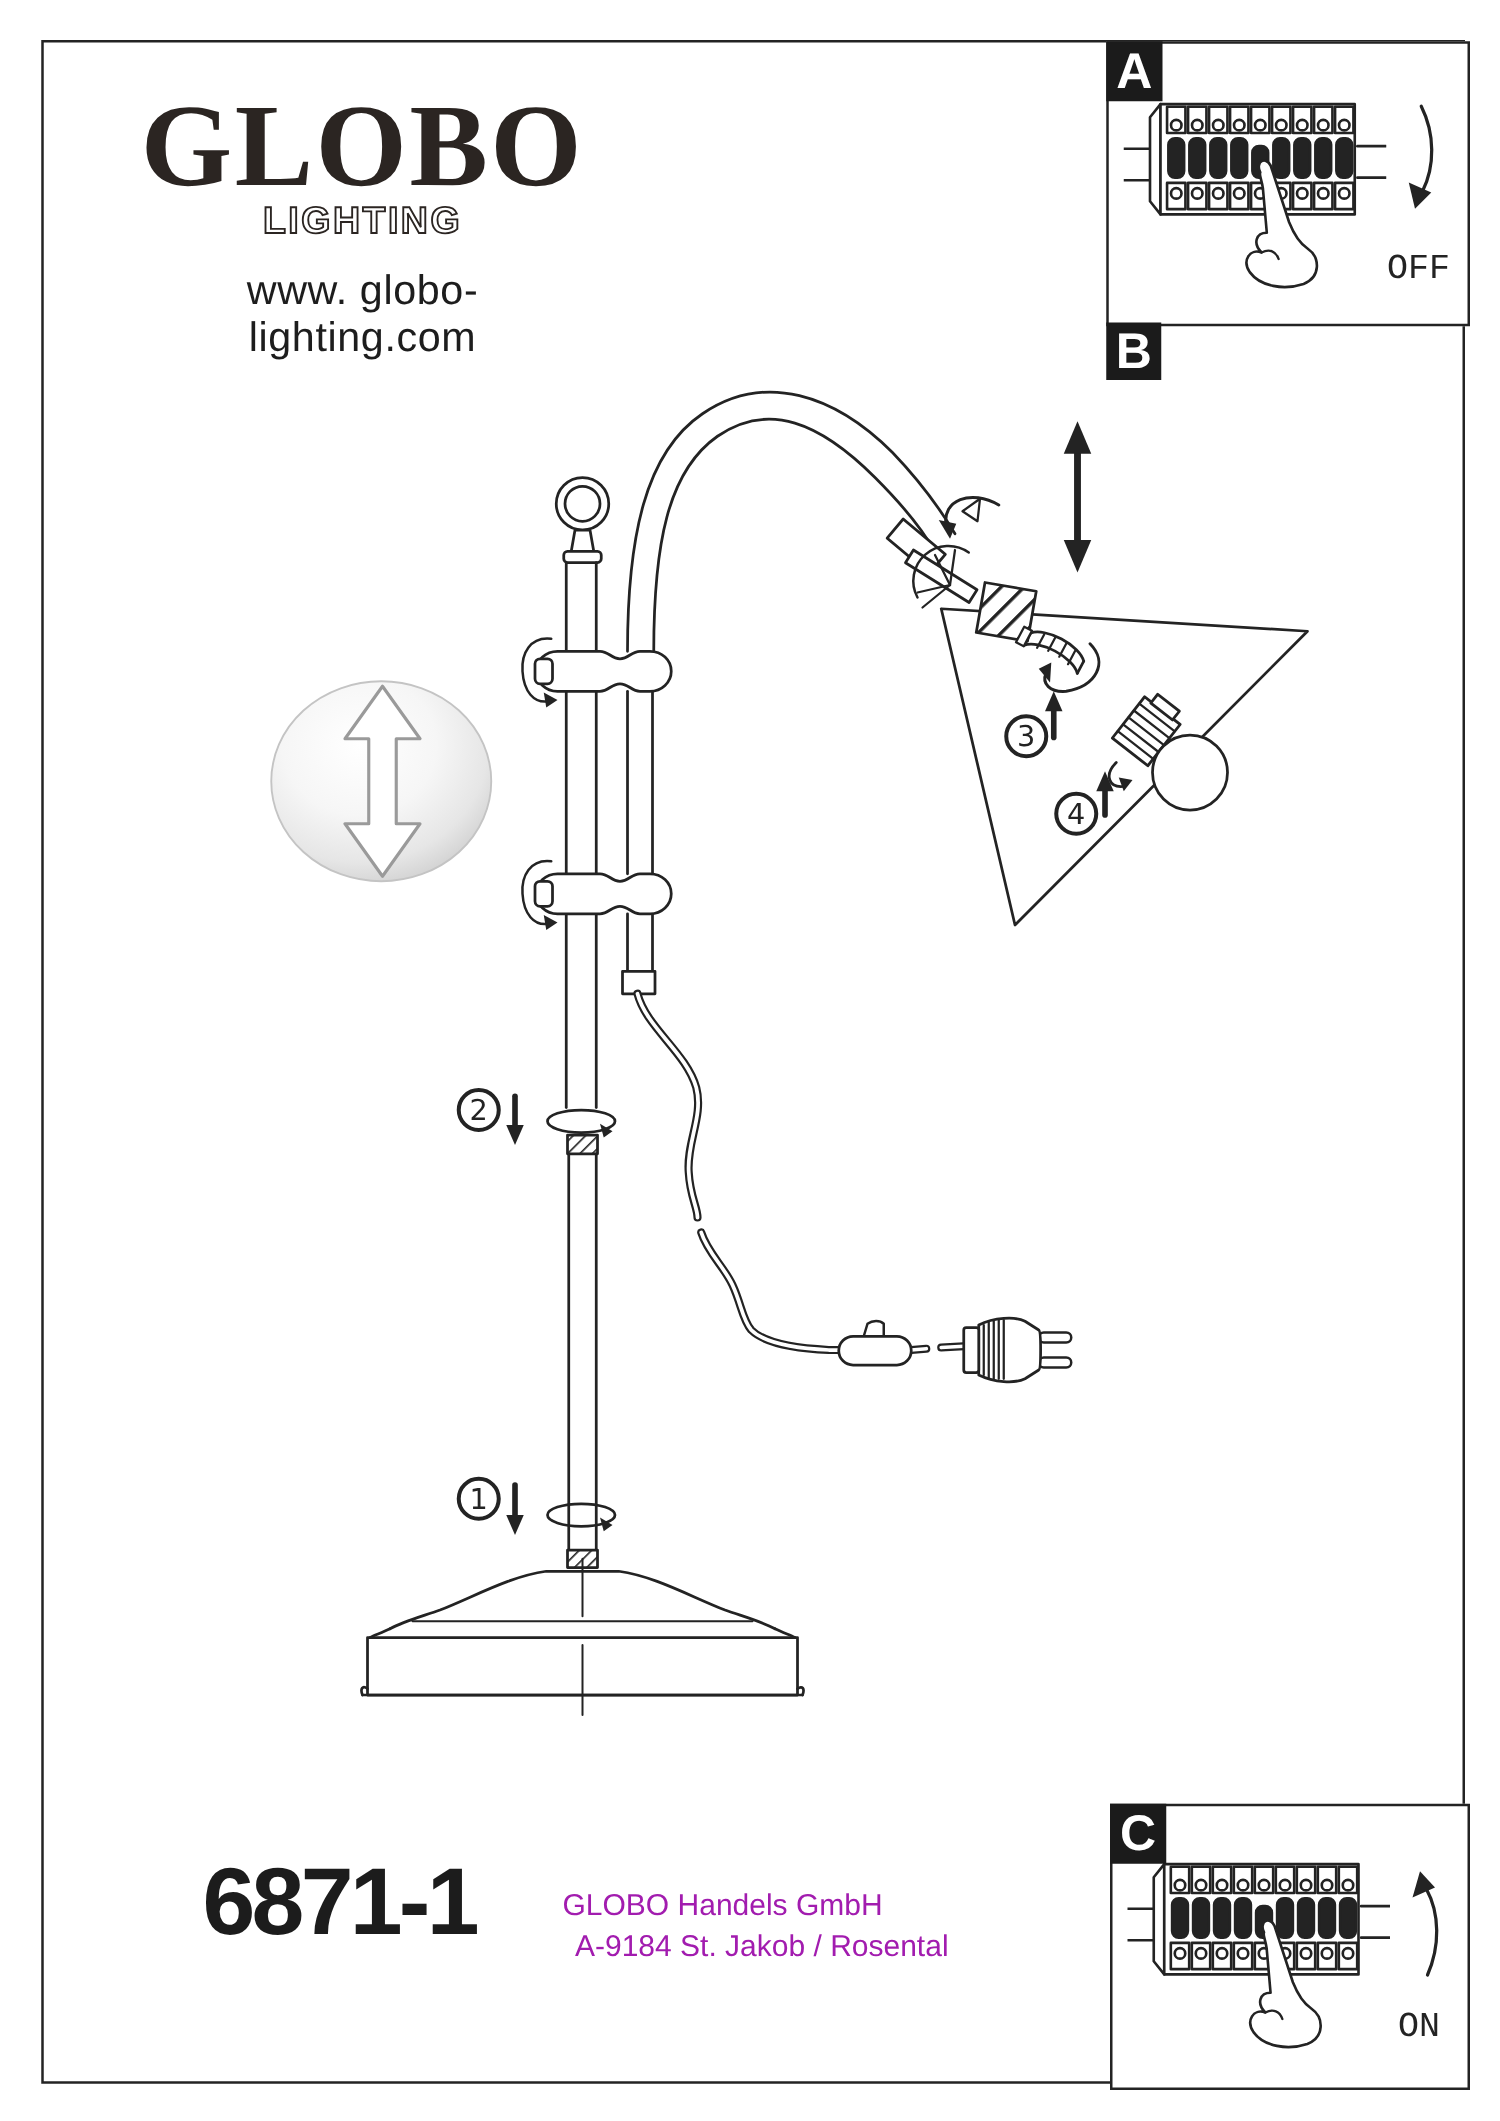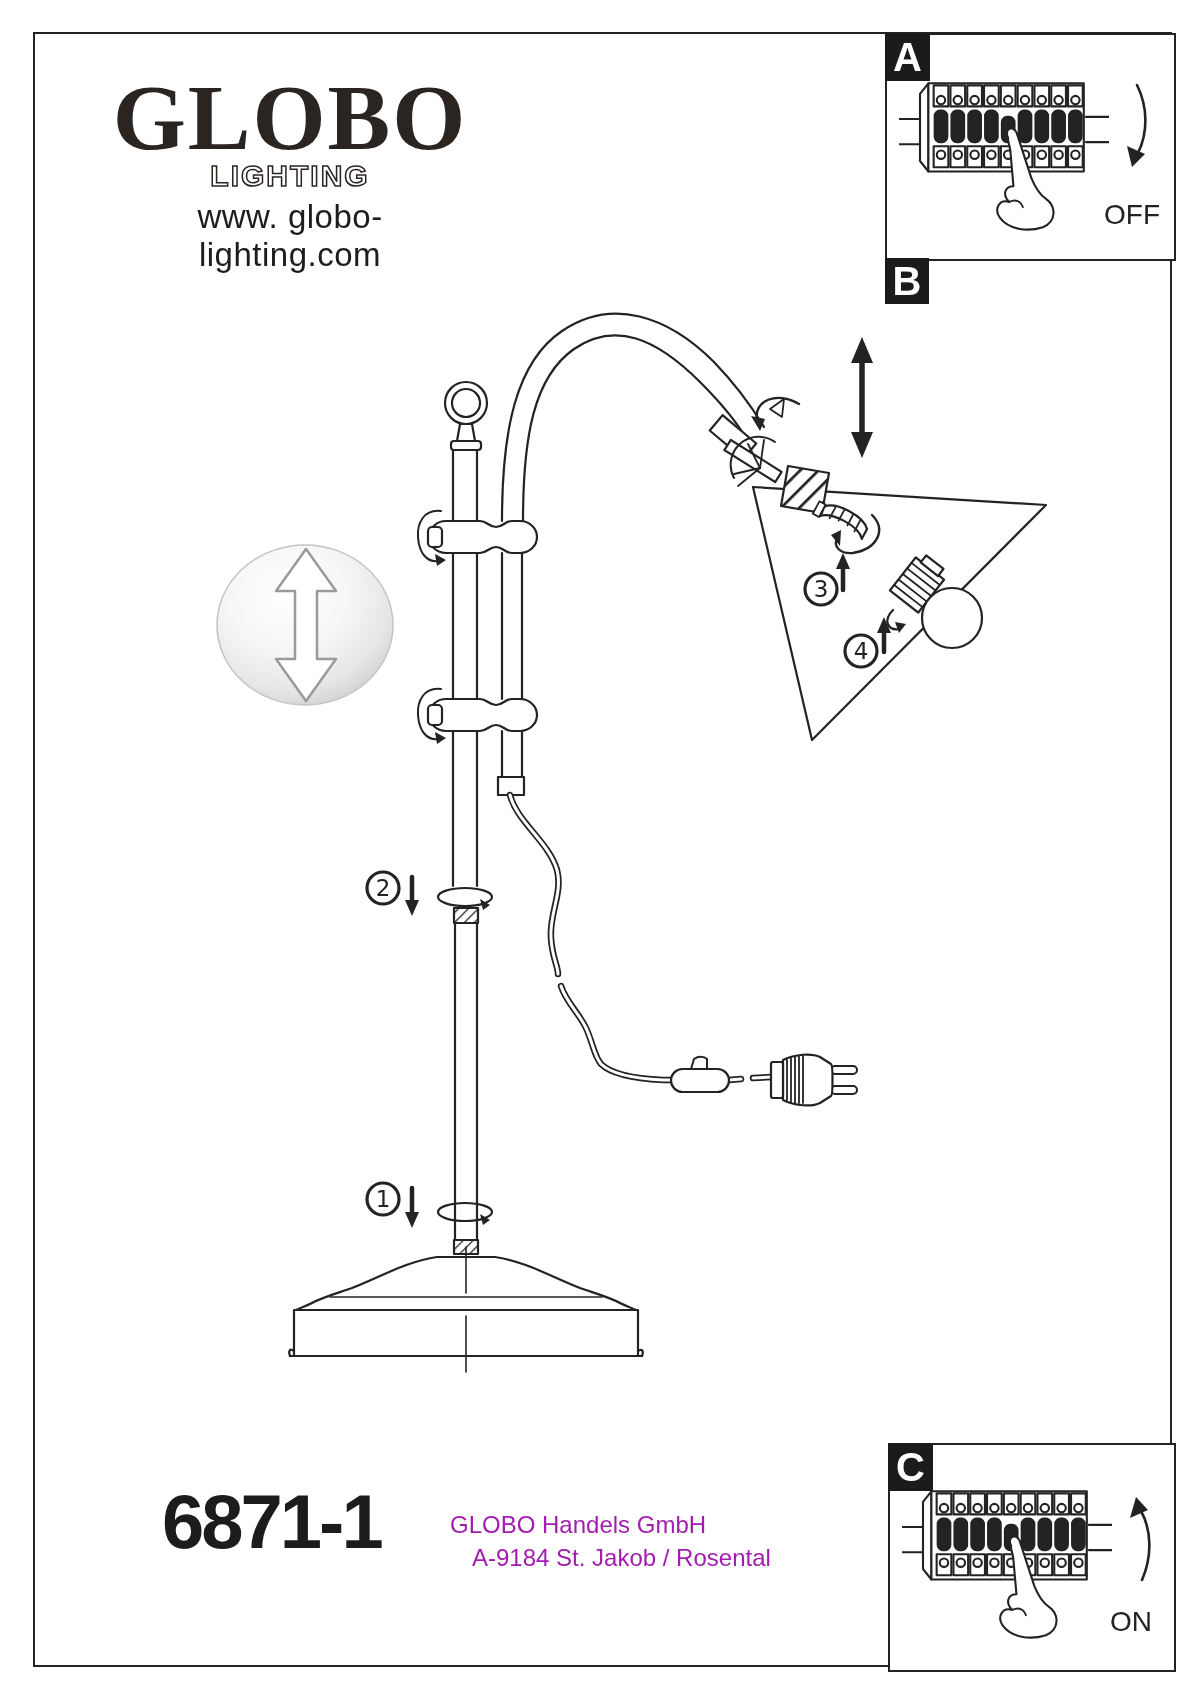--- a/index.html
+++ b/index.html
@@ -5,38 +5,38 @@
   html,body{margin:0;padding:0;background:#fff;}
   .page{position:relative;width:1200px;height:1697px;background:#fff;overflow:hidden;
         font-family:"Liberation Sans",sans-serif;color:#232323;border-radius:22px;}
   .page-border{position:absolute;left:33px;top:32px;width:1135px;height:1631px;
         border:2.5px solid #232323;}
   
   .brand{position:absolute;left:110px;top:70px;width:360px;text-align:center;}
   .brand-name{font-family:"Liberation Serif",serif;font-weight:bold;font-size:94px;
         letter-spacing:2px;line-height:1;color:#2b2522;}
   .brand-tagline-svg{display:block;margin:-6px auto 0 auto;}
-  .brand-site{font-size:33px;letter-spacing:.5px;margin-top:2px;color:#1d1d1d;}
+  .brand-site{font-size:33px;letter-spacing:.5px;margin-top:17px;color:#1d1d1d;}
   
   .ibox{position:absolute;border:2px solid #232323;background:#fff;}
   .ibox-a{left:885px;top:33px;width:287px;height:224px;}
   .ibox-c{left:888px;top:1443px;width:284px;height:225px;}
   .corner-label{position:absolute;left:-2px;top:-2px;width:45px;height:48px;background:#1b1b1b;
         color:#fff;font-size:40px;font-weight:bold;display:flex;align-items:center;justify-content:center;}
   .b-label{position:absolute;left:885px;top:258px;width:44px;height:46px;background:#1b1b1b;
         color:#fff;font-size:40px;font-weight:bold;display:flex;align-items:center;justify-content:center;}
-  .state-caption{position:absolute;font-family:Liberation Sans, sans-serif;font-size:28px;color:#232323;}
+  .state-caption{position:absolute;font-family:Liberation Mono, monospace;font-size:28px;color:#232323;}
   .state-off{right:14px;bottom:28px;}
   .state-on{right:22px;bottom:32px;}
   .ibox svg.box-art{position:absolute;left:0;top:0;}
   
   .model{position:absolute;left:162px;top:1478px;font-size:76px;font-weight:bold;
         letter-spacing:-3px;color:#1c1c1c;}
   .address{position:absolute;left:450px;top:1508px;font-size:24px;line-height:33px;color:#a21caf;}
-  .address .l3{margin-left:22px;}
+  .address .l3{margin-left:10px;}
   
   svg.main-art{position:absolute;left:0;top:0;}
   svg text.callout-num{font-family:"DejaVu Sans",sans-serif;font-size:23px;fill:#232323;}
 </style>
 </head>
 <body>
 
 <div class="page">
   <div class="page-border"></div>
 

